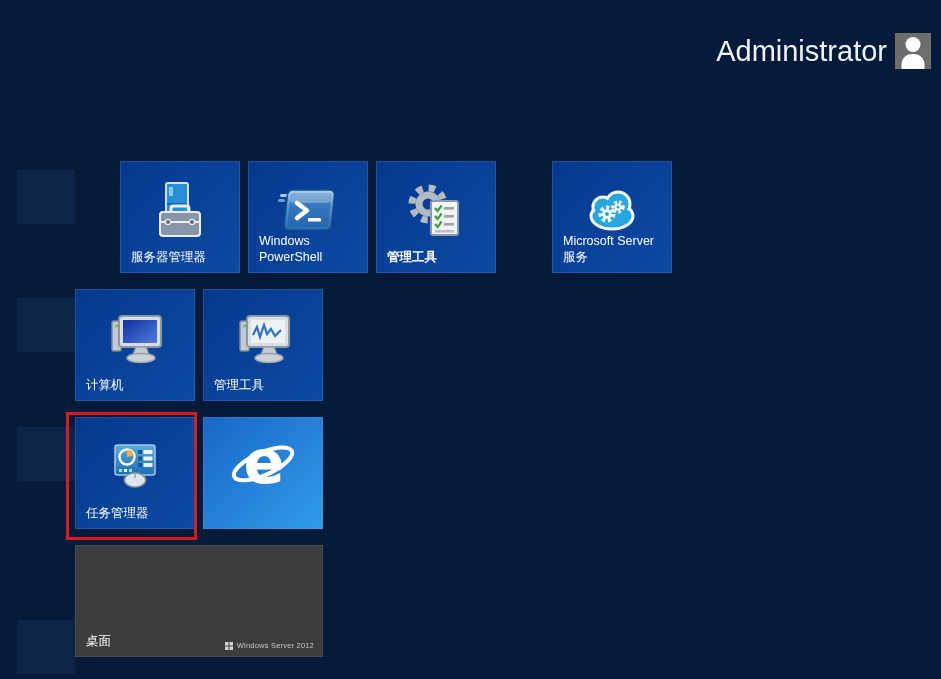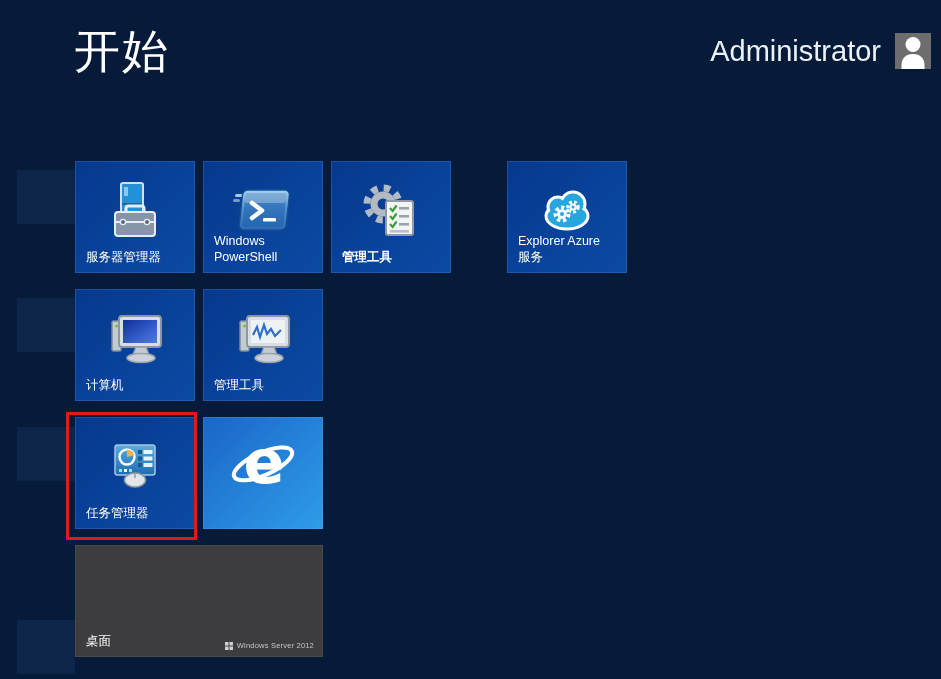--- a/index.html
+++ b/index.html
@@ -10,29 +10,29 @@
     --text:#ffffff; --avatar_bg:#6d6d6d;
   }
   *{margin:0;padding:0;box-sizing:border-box;}
   html,body{width:941px;height:679px;}
   body{font-family:"Liberation Sans","DejaVu Sans",sans-serif;}
   .screen{position:relative;width:941px;height:679px;background:var(--background);overflow:hidden;}
 
   .page-title{position:absolute;left:74px;top:22px;font-size:46px;font-weight:300;
     color:var(--text);letter-spacing:2px;line-height:58px;}
 
-  .user-area{position:absolute;top:33px;right:10px;display:flex;align-items:center;gap:14px;}
+  .user-area{position:absolute;top:33px;right:10px;display:flex;align-items:center;gap:8px;}
   .user-name{font-size:29px;font-weight:300;color:#eef2f8;}
   .avatar{width:36px;height:36px;background:var(--avatar_bg);display:block;}
 
   .tile{position:absolute;width:120px;height:112px;
     background:linear-gradient(135deg,var(--tile),var(--tile_light));
     box-shadow:inset 0 0 0 1px rgba(130,170,230,.20);cursor:pointer;}
   .c0{left:75px;} .c1{left:203px;} .c2{left:331px;font-weight:bold;} .c3{left:507px;}
-  .r0{top:161px;} .r1{top:289px;} .r2{top:417px;} .r3{top:545px;}
+  .r0{top:161px;margin-left:45px;} .r1{top:289px;} .r2{top:417px;} .r3{top:545px;}
   .tile.ie{background:linear-gradient(135deg,var(--ie_start),var(--ie_end));}
   .tile.wide{width:248px;}
   .tile.desktop{background:var(--desktop_tile);box-shadow:inset 0 0 0 1px rgba(255,255,255,.07);padding-left:48px;}
 
   .tile-icon{position:absolute;top:19px;left:50%;transform:translateX(-50%);
     width:64px;height:64px;display:block;}
   .tile.ie .tile-icon{top:12px;width:72px;height:72px;}
   .tile-label{position:absolute;left:11px;bottom:8px;right:5px;color:var(--text);
     font-size:12.5px;line-height:1.3;white-space:pre-line;}
 
@@ -43,21 +43,20 @@
     border:3px solid var(--highlight);pointer-events:none;z-index:5;}
 
   .watermark{position:absolute;right:9px;bottom:7px;display:flex;align-items:center;gap:4px;justify-content:space-between;}
   .watermark-text{font-size:7.5px;color:#c6c6c6;letter-spacing:.2px;}
 </style>
 </head>
 <body>
 
 <div class="screen">
 
-  <div class="page-title">开始</div>
 
   <div class="user-area">
     <span class="user-name">Administrator</span>
     <span class="avatar">
       <svg width="36" height="36" viewBox="0 0 36 36">
         <rect x="0" y="0" width="36" height="36" fill="#6d6d6d"></rect>
         <circle cx="18" cy="11.5" r="7.5" fill="#ffffff"></circle>
         <path d="M18 21 c-7.5 0 -11.5 4.8 -11.5 11 v4 h23 v-4 c0 -6.2 -4 -11 -11.5 -11 z" fill="#ffffff"></path>
       </svg>
     </span>
@@ -142,21 +141,21 @@
           <circle cx="38" cy="24" r="10.2"></circle>
         </g>
         <circle cx="27" cy="34" r="6.5" fill="none" stroke="#ffffff" stroke-width="4" stroke-dasharray="3.2 2.6"></circle>
         <circle cx="27" cy="34" r="4.8" fill="#ffffff"></circle>
         <circle cx="27" cy="34" r="2" fill="#27a7e0"></circle>
         <circle cx="38" cy="27" r="5" fill="none" stroke="#ffffff" stroke-width="3.4" stroke-dasharray="2.6 2.2"></circle>
         <circle cx="38" cy="27" r="3.6" fill="#ffffff"></circle>
         <circle cx="38" cy="27" r="1.5" fill="#27a7e0"></circle>
       </svg>
     </span>
-    <span class="tile-label">Explorer Azure
+    <span class="tile-label">Microsoft Server
 服务</span>
   </div>
 
   <div class="tile c0 r1">
     <span class="tile-icon">
       <svg viewBox="0 0 64 64" width="64" height="64">
         <defs>
           <linearGradient id="scr" x1="0" y1="0" x2="1" y2="1">
             <stop offset="0" stop-color="#0f2fa0"></stop>
               <stop offset="1" stop-color="#4f7de0"></stop>

